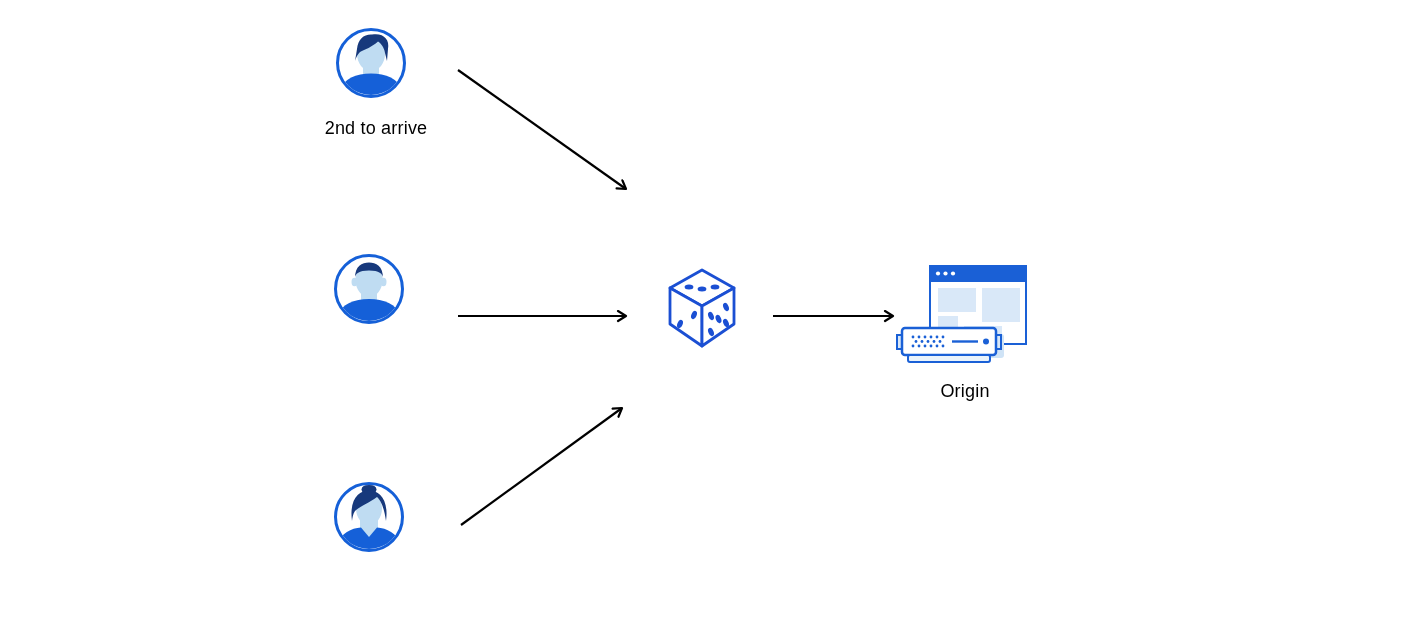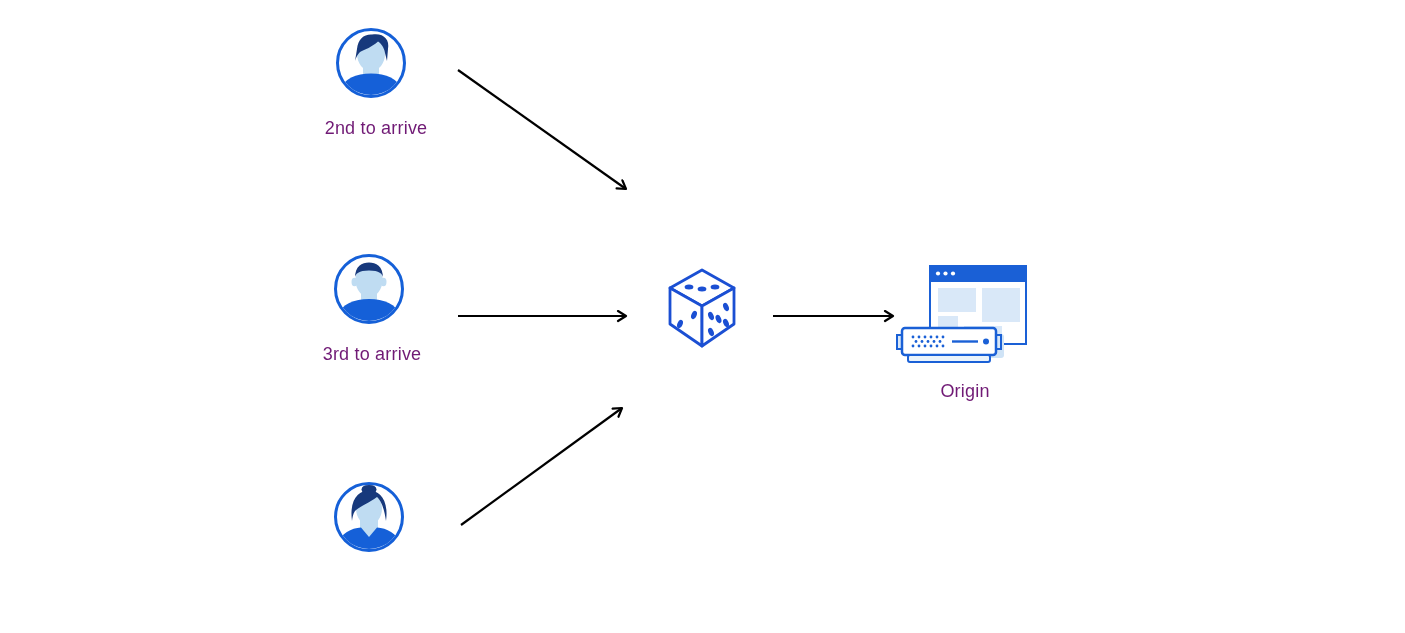--- a/index.html
+++ b/index.html
@@ -11,21 +11,21 @@
     font-family: "Liberation Sans", sans-serif;
     overflow: hidden;
   }
   .abs { position: absolute; }
   .node-label {
     position: absolute;
     width: 200px;
     text-align: center;
     font-size: 18px;
     line-height: 22px;
-    color: #701a75;
+    color: #000000;
     letter-spacing: 0.2px;
   }
   svg { display: block; }
 </style>
 </head>
 <body>
 
 <div class="stage">
 
   <svg class="abs" style="left:0;top:0;" width="1405" height="633" viewBox="0 0 1405 633">
@@ -65,21 +65,20 @@
     <circle cx="36" cy="36" r="33.5" fill="#ffffff" stroke="#1560d8" stroke-width="3"></circle>
     <g clip-path="url(#clipB)">
       <rect x="28" y="34" width="16" height="16" fill="#bfdcf2"></rect>
       <path d="M2,72 C4,53 18,46 36,46 C54,46 68,53 70,72 Z" fill="#1560d8"></path>
       <ellipse cx="21.5" cy="29" rx="3" ry="4.2" fill="#bfdcf2"></ellipse>
       <ellipse cx="50.5" cy="29" rx="3" ry="4.2" fill="#bfdcf2"></ellipse>
       <path d="M36,12 C45,12 49.5,19 49.5,27 C49.5,36.5 43.5,44 36,44 C28.5,44 22.5,36.5 22.5,27 C22.5,19 27,12 36,12 Z" fill="#bfdcf2"></path>
       <path d="M22,25 C22,13 29,9.5 36,9.5 C43,9.5 50,13 50,25 C50,21 46,17.5 36,17.5 C26,17.5 22,21 22,25 Z" fill="#17397c"></path>
     </g>
   </svg>
-  <div class="node-label" style="left:272px;top:343px;">3rd to arrive</div>
 
   <svg class="abs" style="left:333px;top:481px;" width="72" height="72" viewBox="0 0 72 72">
     <defs>
         <clipPath id="clipC">
           <circle cx="36" cy="36" r="32"></circle>
         </clipPath>
       </defs>
     <circle cx="36" cy="36" r="33.5" fill="#ffffff" stroke="#1560d8" stroke-width="3"></circle>
     <g clip-path="url(#clipC)">
       <rect x="27" y="34" width="18" height="22" fill="#bfdcf2"></rect>

